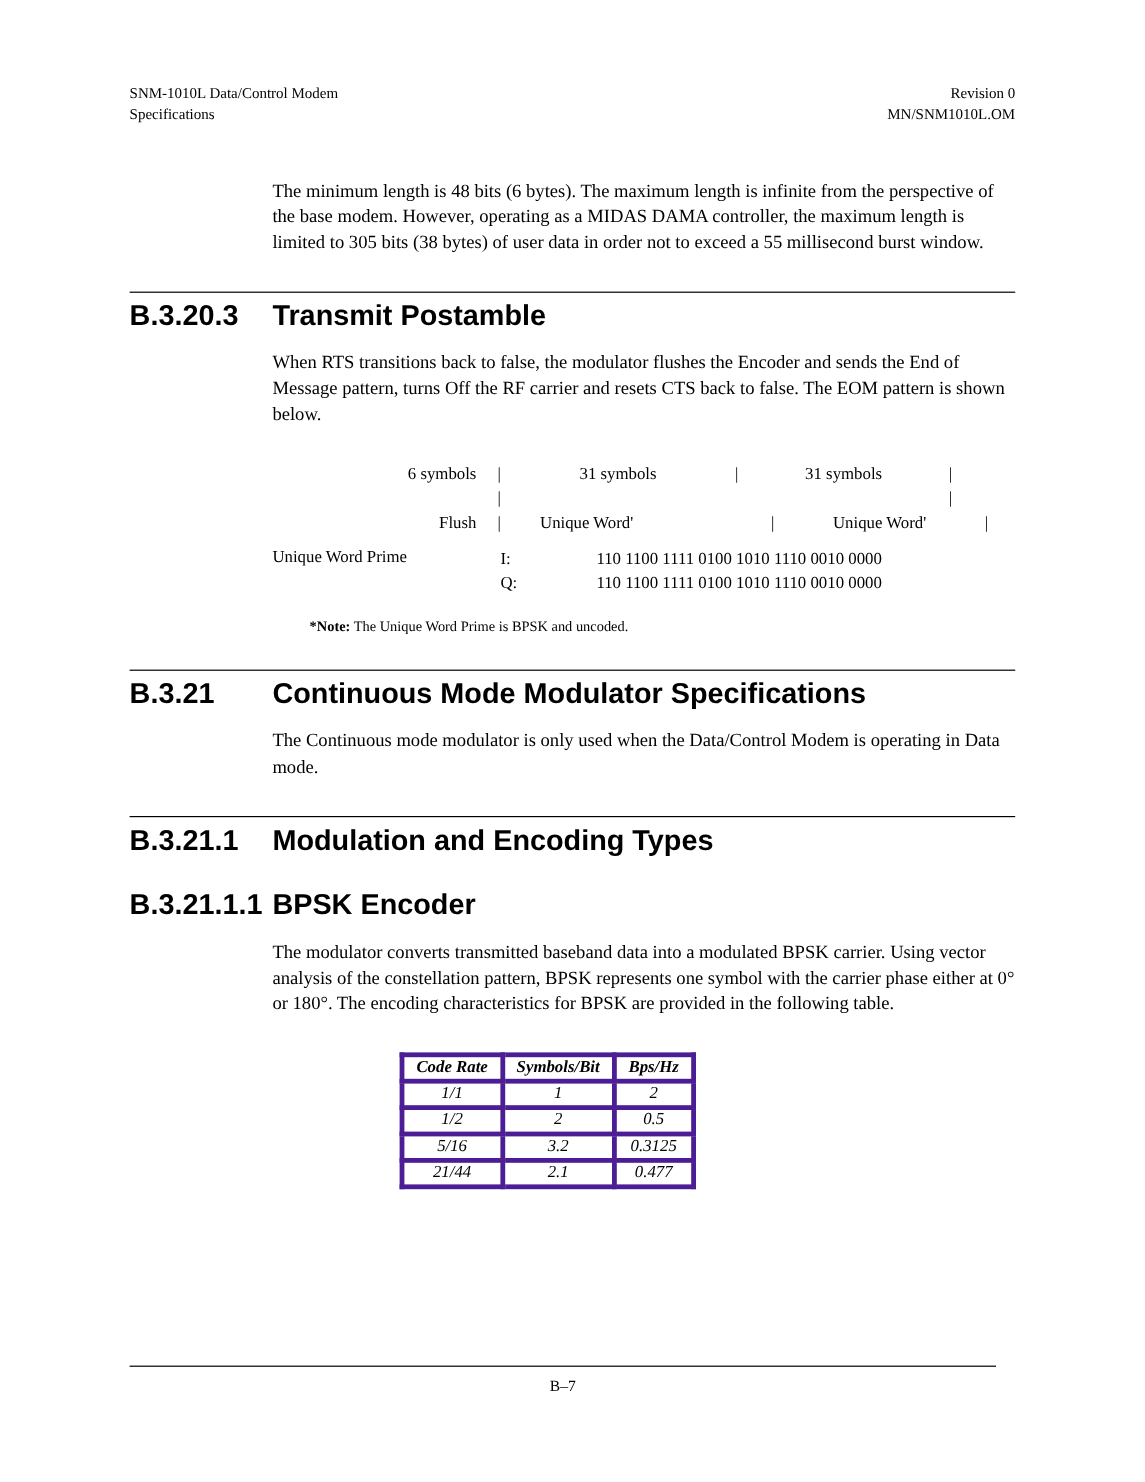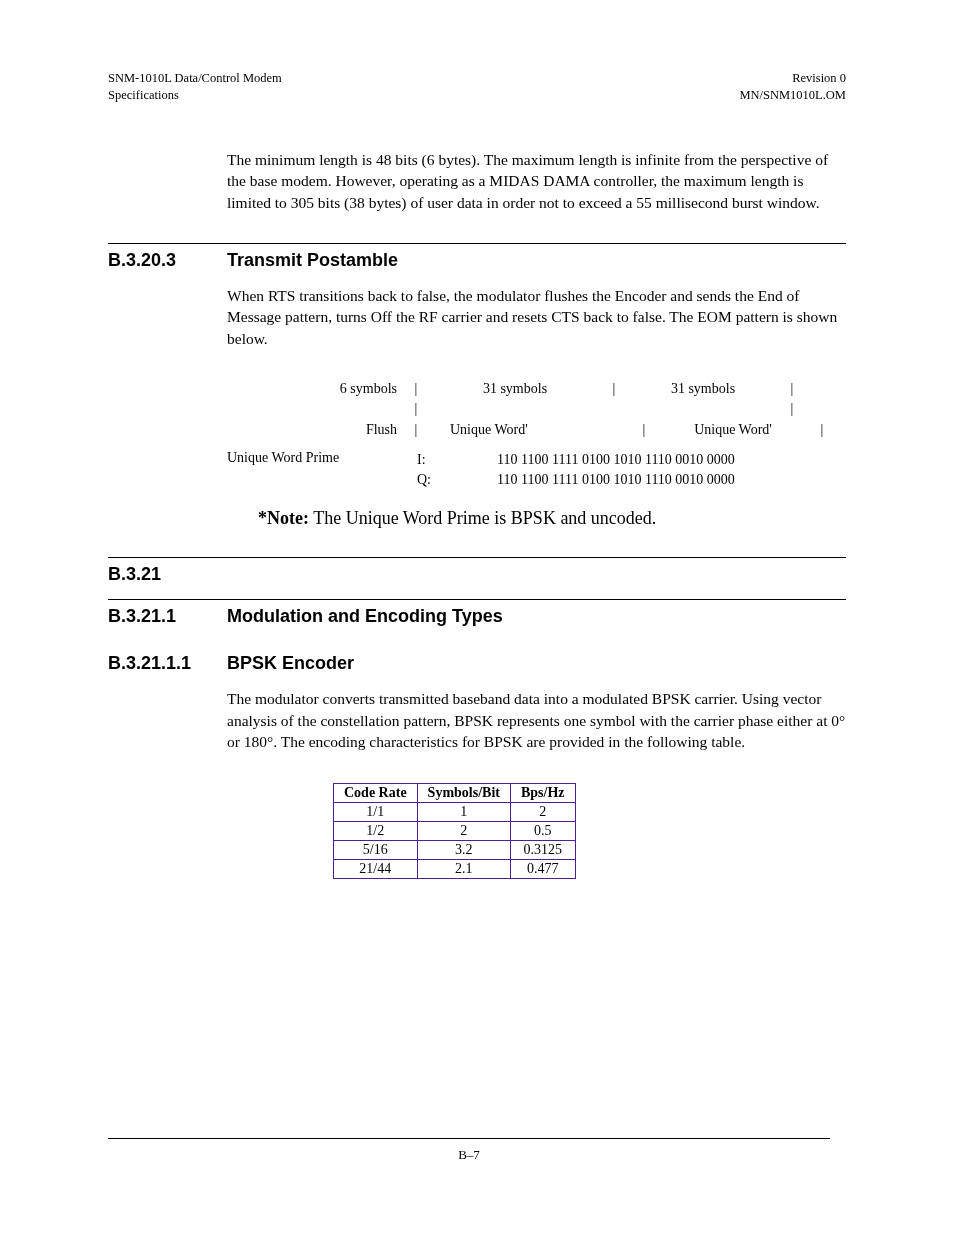--- a/index.html
+++ b/index.html
@@ -36,21 +36,21 @@
     margin-bottom: 30px;
   }
   .section-rule {
     border: none;
     border-top: 1px solid #000;
     margin: 0 0 6px 0;
   }
   .section-heading {
     font-family: Arial, Helvetica, sans-serif;
     font-weight: bold;
-    font-size: 18px;
+    font-size: 24px;
     margin-bottom: 14px;
     display: flex;
   }
   .section-heading .num {
     width: 119px;
     flex: 0 0 119px;
   }
   .postamble-diagram {
     font-size: 14px;
     margin-left: 119px;
@@ -67,34 +67,35 @@
     font-size: 14px;
     display: flex;
     margin-left: 119px;
     margin-top: 6px;
     margin-bottom: 18px;
   }
   .uw-prime-row .lab { width: 180px; }
   .uw-prime-row .iq { width: 80px; padding-left: 10px; line-height: 1.45; }
   .uw-prime-row .bits { line-height: 1.45; }
   .footnote {
-    font-size: 18px;
+    font-size: 12px;
     margin-left: 150px;
     margin-bottom: 28px;
   }
   .enc-table {
     margin-left: 225px;
     border-collapse: collapse;
     font-size: 14px;
     margin-bottom: 90px;
   }
   .enc-table th, .enc-table td {
-    border: 1px solid #4c1d95;
+    border: 4px solid #4c1d95;
     padding: 1px 10px;
     text-align: center;
+    font-style: italic;
   }
   .enc-table th { font-weight: bold; }
   .page-footer {
     position: absolute;
     left: 108px;
     right: 124px;
     bottom: 72px;
     border-top: 1.5px solid #000;
     text-align: center;
     font-size: 13px;
@@ -166,22 +167,24 @@
     </div>
   </div>
 
   <div class="footnote">
     <b>*Note:</b><span> The Unique Word Prime is BPSK and uncoded.</span>
   </div>
 
   <hr class="section-rule">
   <div class="section-heading">
     <span class="num">B.3.21</span>
-  </div>
-
+    <span>Continuous Mode Modulator Specifications</span>
+  </div>
+
+  <div class="body-text">The Continuous mode modulator is only used when the Data/Control Modem is operating in Data mode.</div>
 
   <hr class="section-rule">
   <div class="section-heading" style="margin-bottom:26px;">
     <span class="num">B.3.21.1</span>
     <span>Modulation and Encoding Types</span>
   </div>
 
   <div class="section-heading">
     <span class="num">B.3.21.1.1</span>
     <span>BPSK Encoder</span>

